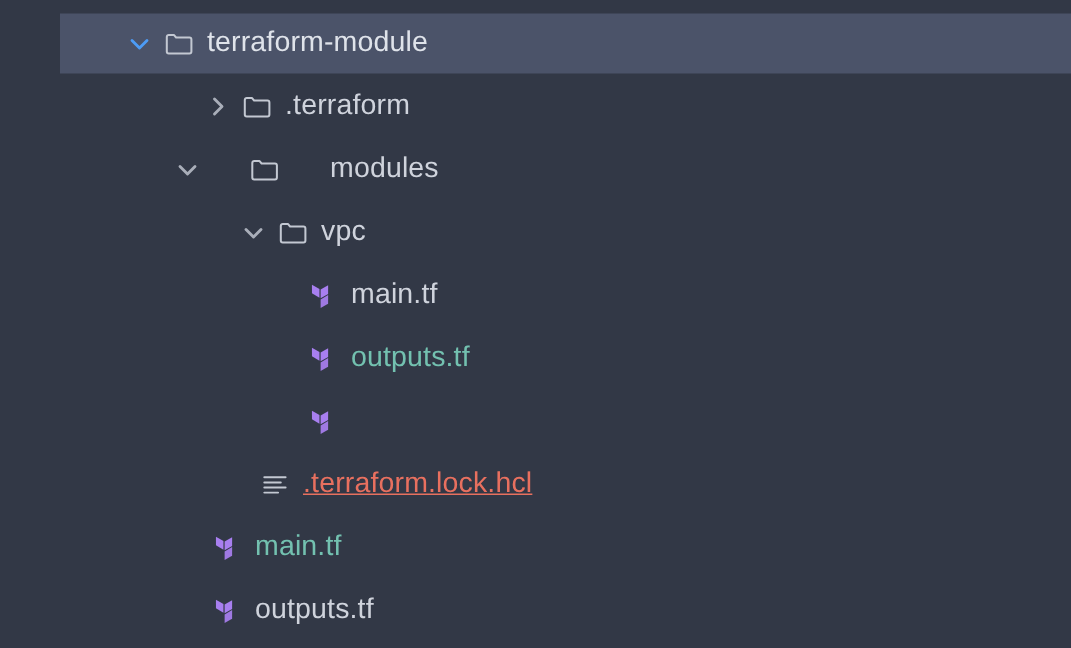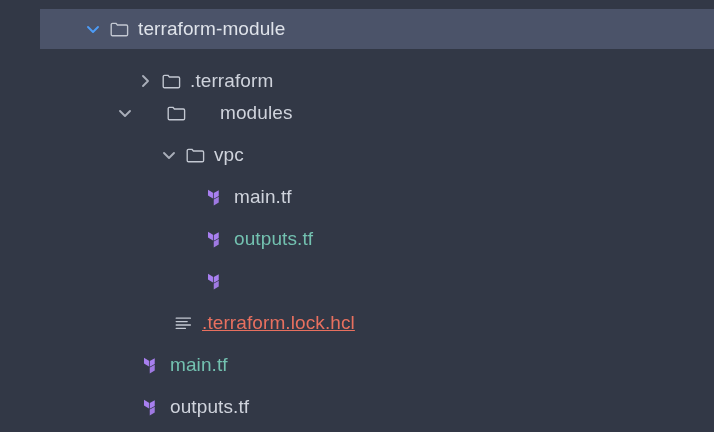--- a/index.html
+++ b/index.html
@@ -104,21 +104,21 @@
         </span>
         <span class="icon">
           <svg width="21" height="21" viewBox="0 0 21 21" fill="none">
             <path d="M2.2 5.6a1.3 1.3 0 0 1 1.3-1.3h3.4l1.5 1.7h8.9a1.3 1.3 0 0 1 1.3 1.3v8.1a1.3 1.3 0 0 1-1.3 1.3H3.5a1.3 1.3 0 0 1-1.3-1.3z" stroke="#c3c8d2" stroke-width="1.35" stroke-linejoin="round"></path>
           </svg>
         </span>
         <span class="label c-selected">terraform-module</span>
       </div>
     </div>
     <div class="row" style="top: 50px;">
-      <div class="row-content" style="padding-left: 94px; align-items: flex-end;">
+      <div class="row-content" style="padding-left: 94px;">
         <span class="twisty">
           <svg width="20" height="20" viewBox="0 0 20 20" fill="none">
             <path d="M8 5 L13 10 L8 15" stroke="#a9aeb9" stroke-width="1.9" stroke-linecap="round" stroke-linejoin="round"></path>
           </svg>
         </span>
         <span class="icon">
           <svg width="21" height="21" viewBox="0 0 21 21" fill="none">
             <path d="M2.2 5.6a1.3 1.3 0 0 1 1.3-1.3h3.4l1.5 1.7h8.9a1.3 1.3 0 0 1 1.3 1.3v8.1a1.3 1.3 0 0 1-1.3 1.3H3.5a1.3 1.3 0 0 1-1.3-1.3z" stroke="#c3c8d2" stroke-width="1.35" stroke-linejoin="round"></path>
           </svg>
         </span>

